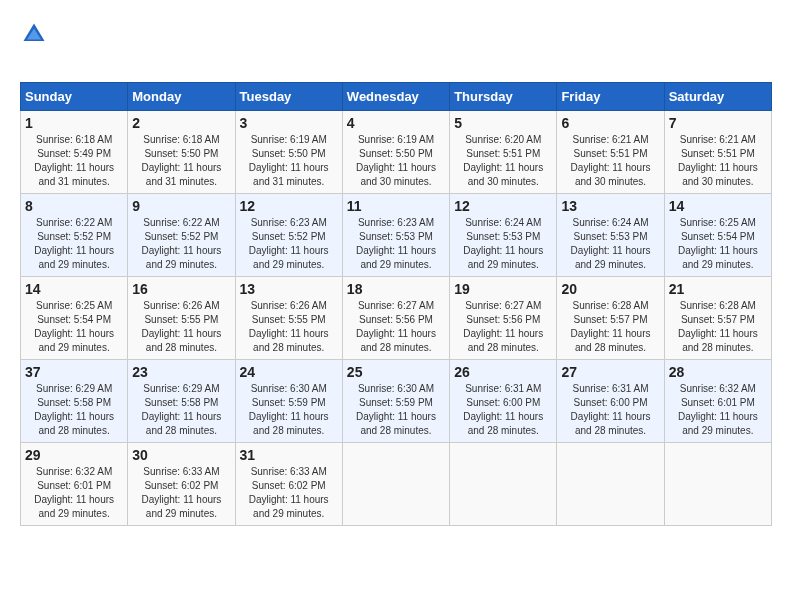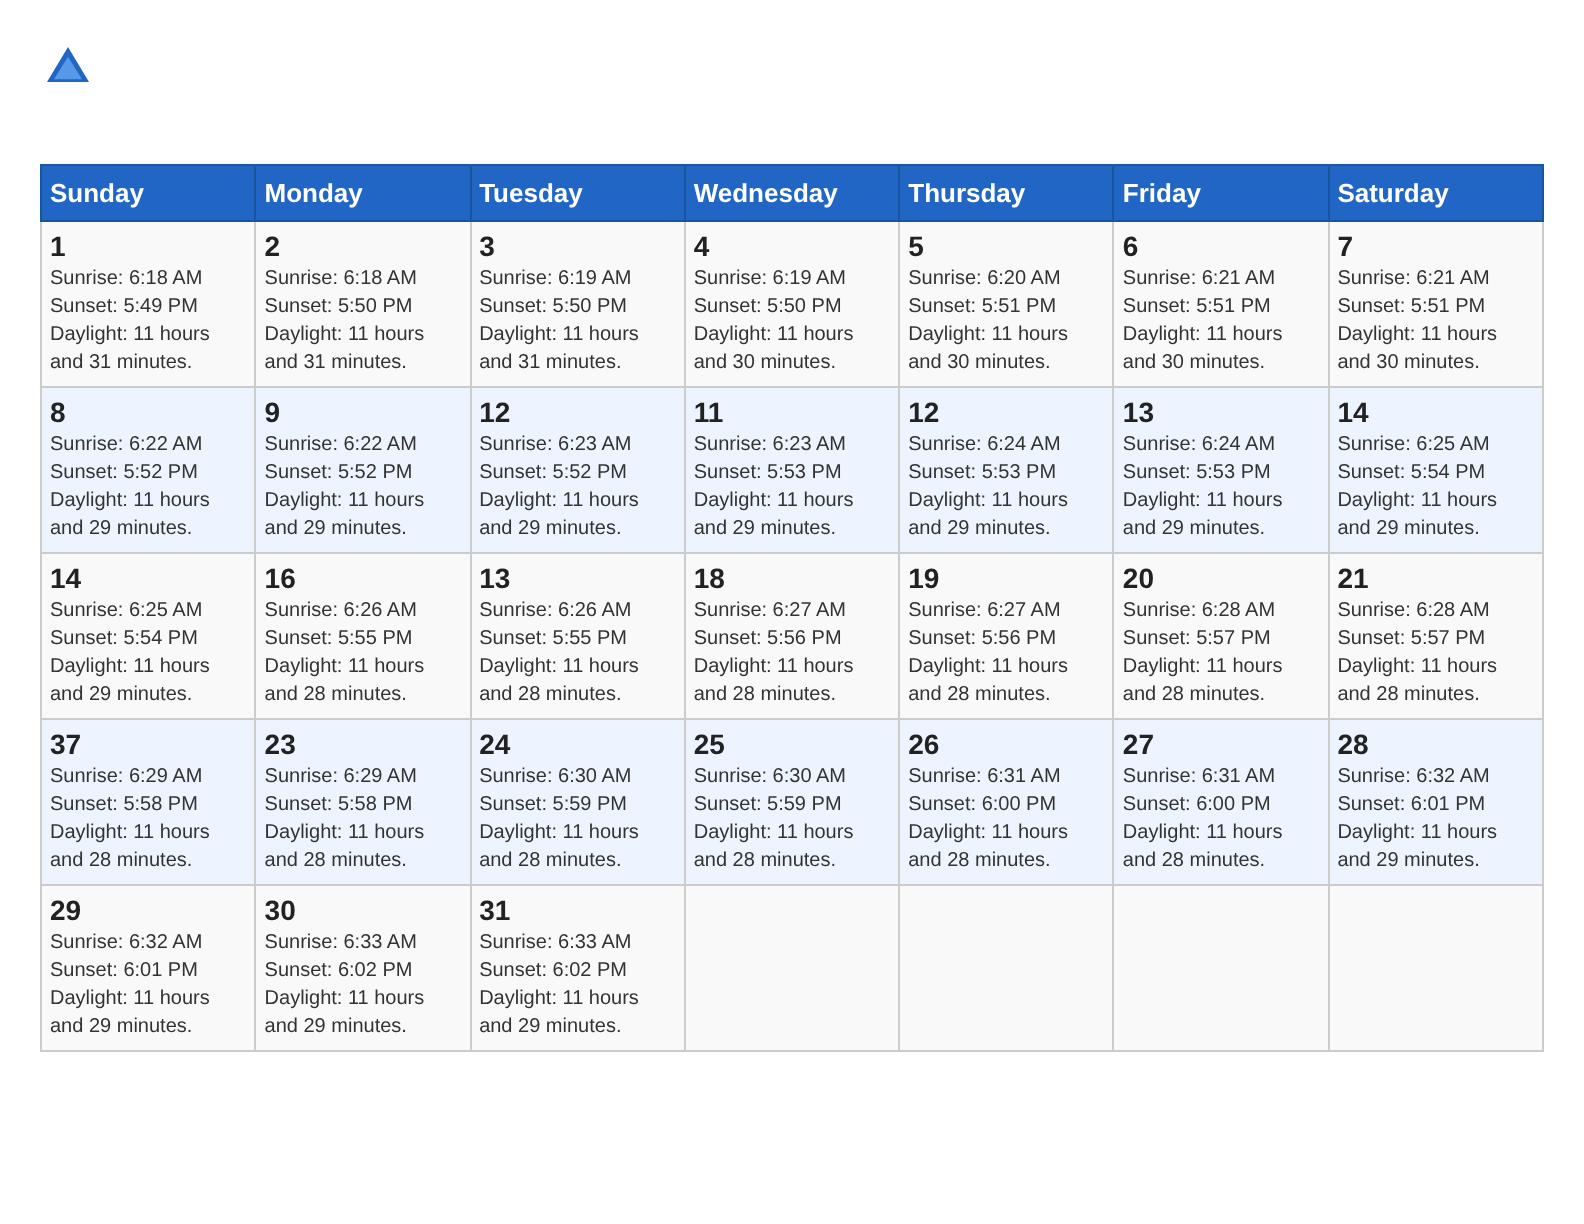--- a/index.html
+++ b/index.html
@@ -78,20 +78,21 @@
       font-size: 14px;
       font-weight: bold;
       color: #222;
       display: block;
       margin-bottom: 2px;
     }
     .cell-content {
       font-size: 10px;
       color: #333;
       line-height: 1.4;
+      text-align: center;
     }
     .empty-cell {
       background-color: #f9f9f9;
     }
   </style>
 </head>
 <body>
 
 <div class="header-area">
   <div class="logo">

